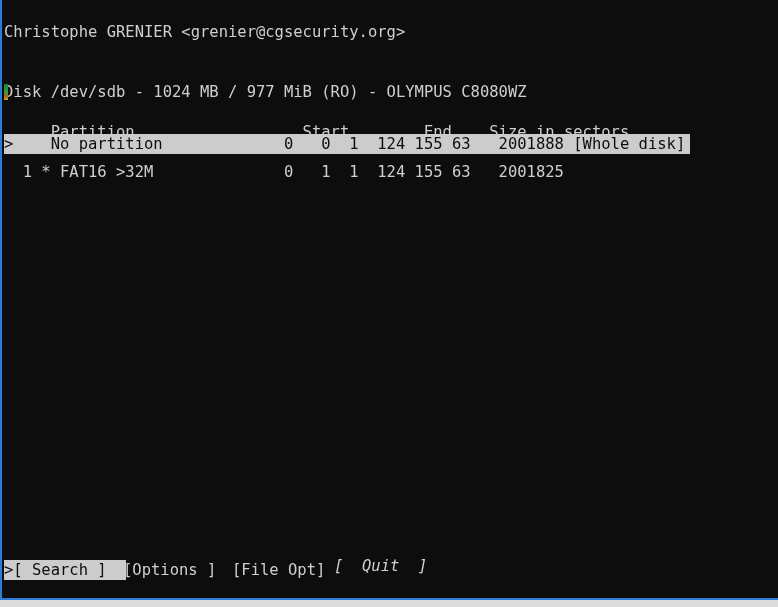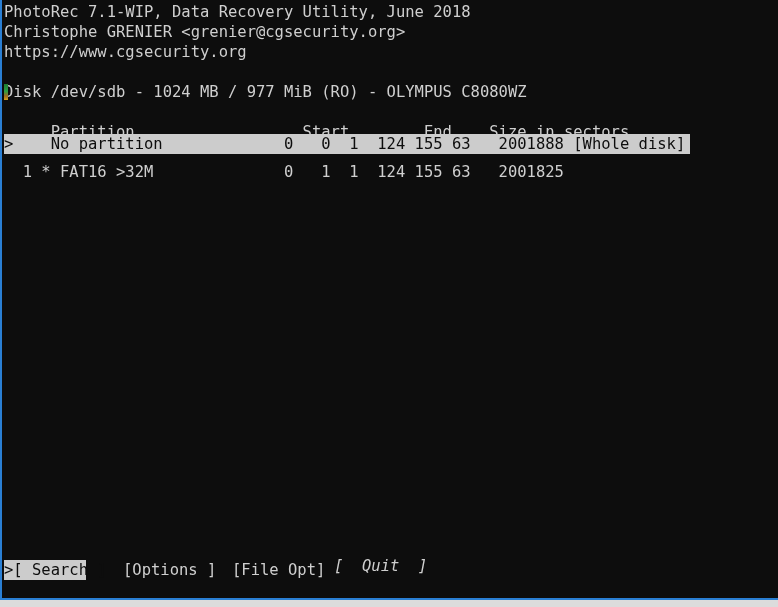--- a/index.html
+++ b/index.html
@@ -73,33 +73,31 @@
     height: 7px;
     background: #dcdcdc;
   }
 </style>
 </head>
 <body>
 
 <div id="terminal">
   <div id="screen">
 
-    <div class="line" style="top:2px;">PhotoRec 7.1-WIP, Data Recovery Utility, June 2018</div>
     <div class="line" style="top:22px;">Christophe GRENIER &lt;grenier@cgsecurity.org&gt;</div>
-    <div class="line" style="top:42px;">https://www.cgsecurity.org</div>
 
     <div class="line" style="top:82px;text-align:center;">Disk /dev/sdb - 1024 MB / 977 MiB (RO) - OLYMPUS C8080WZ</div>
 
     <div class="line" style="top:122px;">     Partition                  Start        End    Size in sectors</div>
 
     <div class="line hl" style="top:134px; width:686px;">&gt;    No partition             0   0  1  124 155 63   2001888 [Whole disk]</div>
 
     <div class="line" style="top:162px;">  1 * FAT16 &gt;32M              0   1  1  124 155 63   2001825</div>
 
-    <div class="line hl" style="top:560px; left:0px; width:82px;">&gt;[ Search ]</div>
+    <div class="line hl" style="top:560px; left:0px; width:122px;">&gt;[ Search ]</div>
 
     <div class="line" style="top:560px; left:119px;">[Options ]</div>
 
     <div class="line" style="top:560px; left:228px;">[File Opt]</div>
 
     <div class="line" style="top:556px; left:330px;font-style:italic;">[  Quit  ]</div>
 
 
   </div>
 

